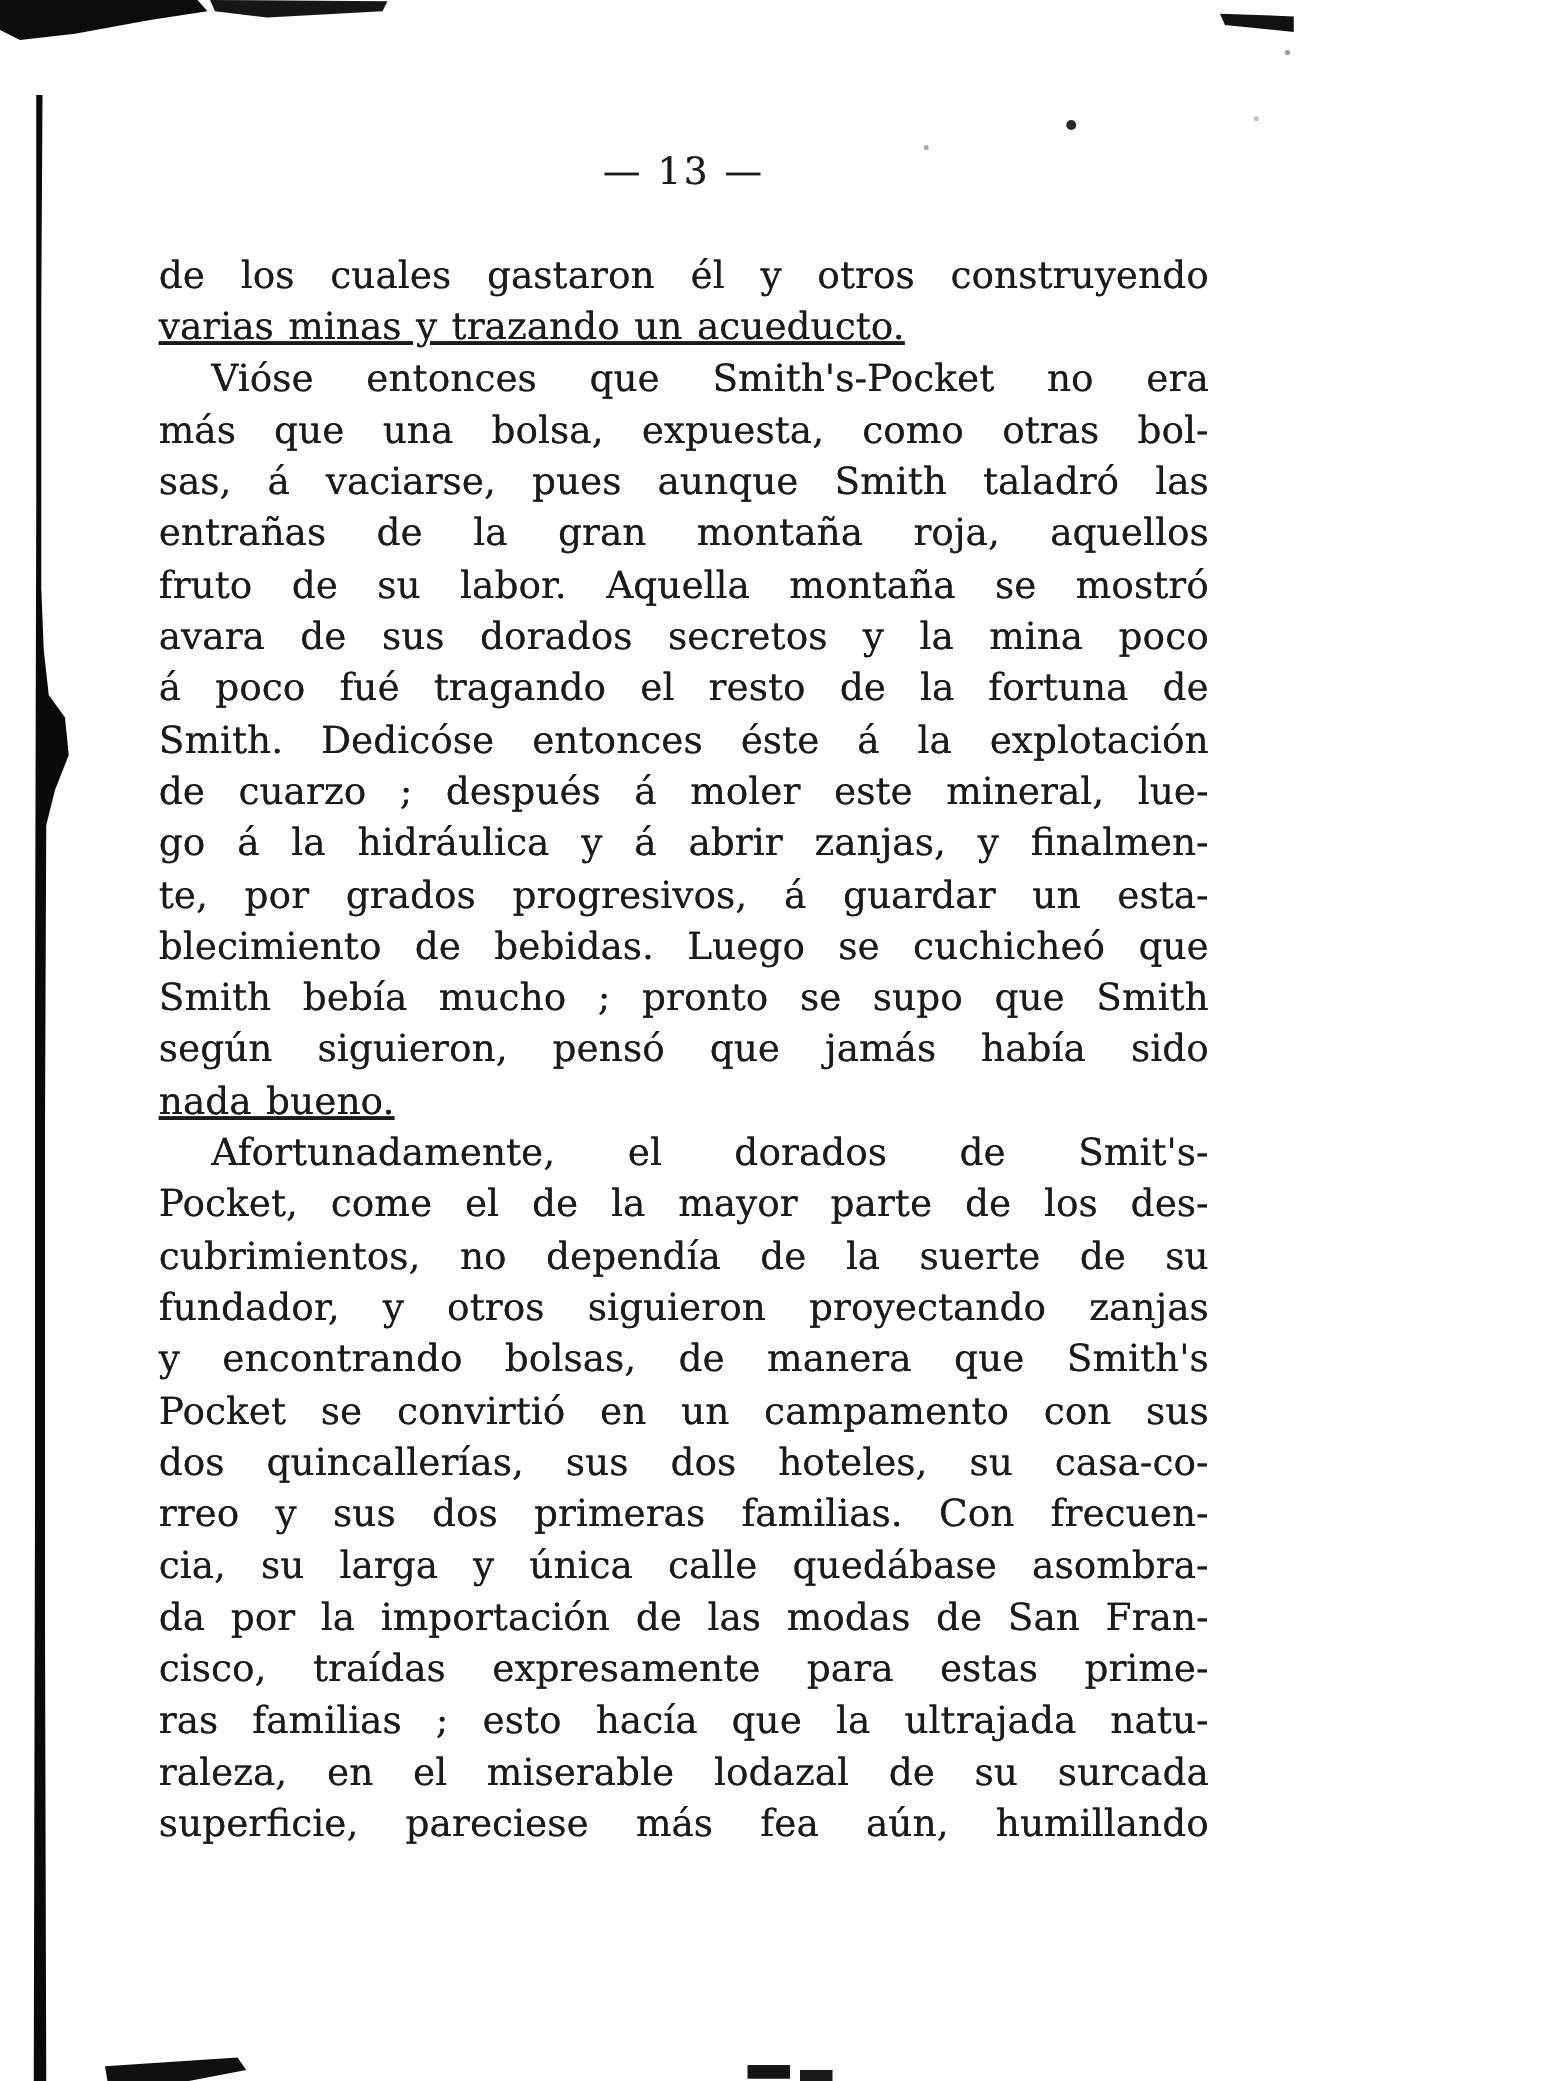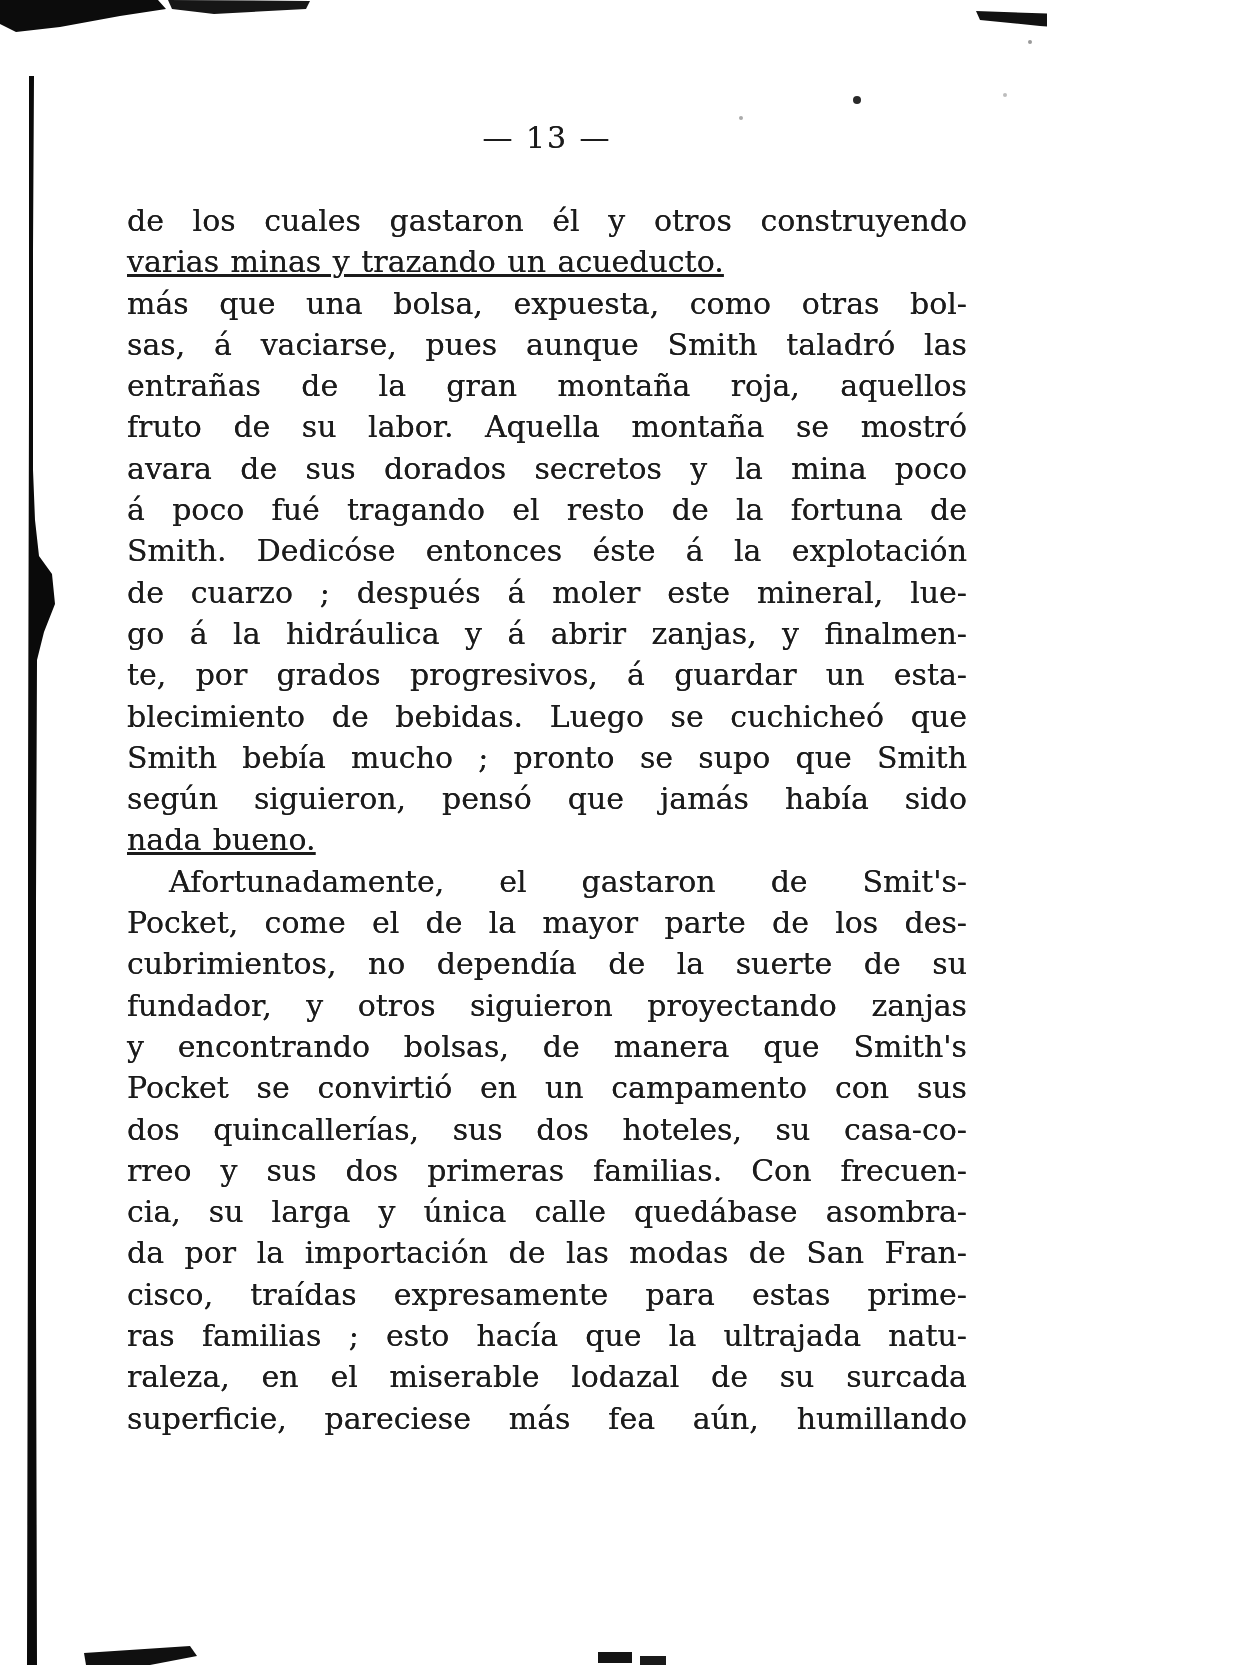--- a/index.html
+++ b/index.html
@@ -8,21 +8,20 @@
     background: #ffffff;
   }
   .page {
     position: relative;
     width: 1035px;
     height: 1665px;
     background: var(--paper, #ffffff);
     color: var(--ink, #1b1b1b);
     font-family: "DejaVu Serif", "Liberation Serif", serif;
     overflow: hidden;
-    padding-left: 12px;
   }
   .artifacts {
     position: absolute;
     left: 0; top: 0;
     width: 1252px; height: 1665px;
     pointer-events: none;
   }
   .pagenum {
     position: absolute;
     top: 120px;
@@ -79,35 +78,36 @@
     <rect x="1082" y="820" width="14" height="3.5" fill="#6f6f6f"></rect>
     <rect x="1100" y="1288" width="10" height="3" fill="#8a8a8a"></rect>
     <circle cx="1005" cy="95" r="2" fill="#bdbdbd"></circle>
   </svg>
 
   <div class="pagenum">— 13 —</div>
 
   <div class="text-block">
       <div class="line"><span>de los cuales gastaron él y otros construyendo</span></div>
       <div class="line end"><span>varias minas y trazando un acueducto.</span></div>
+      <div class="line indent"><span>Vióse entonces que Smith's-Pocket no era</span></div>
       <div class="line"><span>más que una bolsa, expuesta, como otras bol-</span></div>
       <div class="line"><span>sas, á vaciarse, pues aunque Smith taladró las</span></div>
       <div class="line"><span>entrañas de la gran montaña roja, aquellos</span></div>
       <div class="line"><span>fruto de su labor. Aquella montaña se mostró</span></div>
       <div class="line"><span>avara de sus dorados secretos y la mina poco</span></div>
       <div class="line"><span>á poco fué tragando el resto de la fortuna de</span></div>
       <div class="line"><span>Smith. Dedicóse entonces éste á la explotación</span></div>
       <div class="line"><span>de cuarzo ; después á moler este mineral, lue-</span></div>
       <div class="line"><span>go á la hidráulica y á abrir zanjas, y finalmen-</span></div>
       <div class="line"><span>te, por grados progresivos, á guardar un esta-</span></div>
       <div class="line"><span>blecimiento de bebidas. Luego se cuchicheó que</span></div>
       <div class="line"><span>Smith bebía mucho ; pronto se supo que Smith</span></div>
       <div class="line"><span>según siguieron, pensó que jamás había sido</span></div>
       <div class="line end"><span>nada bueno.</span></div>
-      <div class="line indent"><span>Afortunadamente, el gastaron de Smit's-</span></div>
+      <div class="line indent"><span>Afortunadamente, el dorados de Smit's-</span></div>
       <div class="line"><span>Pocket, come el de la mayor parte de los des-</span></div>
       <div class="line"><span>cubrimientos, no dependía de la suerte de su</span></div>
       <div class="line"><span>fundador, y otros siguieron proyectando zanjas</span></div>
       <div class="line"><span>y encontrando bolsas, de manera que Smith's</span></div>
       <div class="line"><span>Pocket se convirtió en un campamento con sus</span></div>
       <div class="line"><span>dos quincallerías, sus dos hoteles, su casa-co-</span></div>
       <div class="line"><span>rreo y sus </span><span class="italic">dos primeras familias</span><span>. Con frecuen-</span></div>
       <div class="line"><span>cia, su larga y única calle quedábase asombra-</span></div>
       <div class="line"><span>da por la importación de las modas de San Fran-</span></div>
       <div class="line"><span>cisco, traídas expresamente para estas prime-</span></div>

